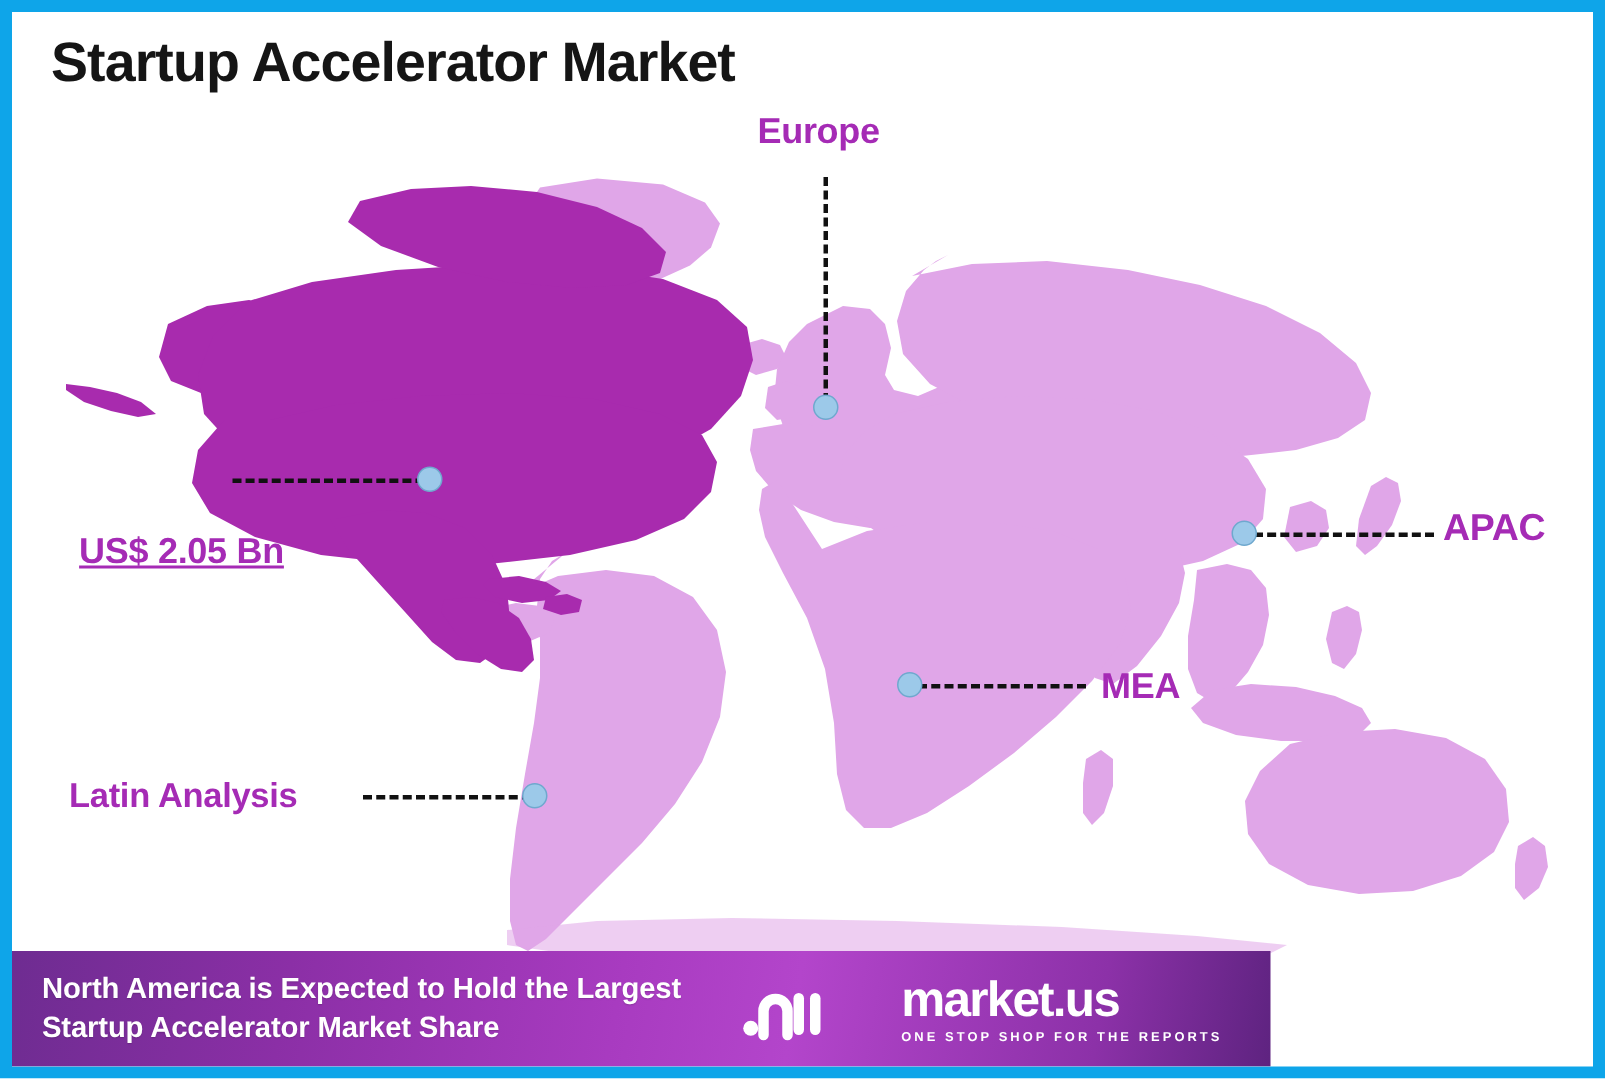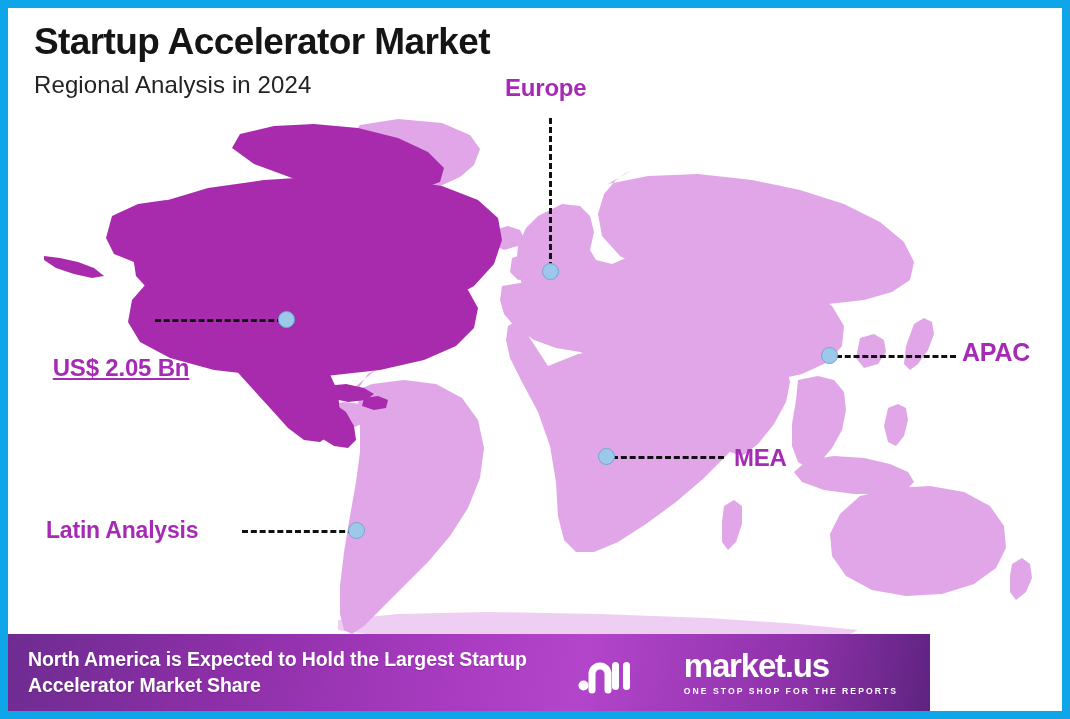--- a/index.html
+++ b/index.html
@@ -104,21 +104,21 @@
   #leader-eu    { left: 541px; top: 110px; height: 150px; }
   #leader-apac  { left: 828px; top: 347px; width: 120px; }
   #leader-mea   { left: 604px; top: 448px; width: 112px; }
   #leader-latam { left: 234px; top: 522px; width: 112px; }
 
   
   #banner {
     position: absolute;
     left: 0;
     bottom: 0;
-    width: 922px;
+    width: 839px;
     height: 77px;
     background: linear-gradient(100deg,
         #6E2C91 0%,
         #8B2FA6 22%,
         #A83BC0 48%,
         #B345CB 62%,
         #8C31A8 86%,
         #5E2380 100%);
     display: flex;
     align-items: center;
@@ -164,21 +164,20 @@
     white-space: nowrap;
   }
 </style>
 </head>
 <body>
 
 <div id="root">
 
   <div id="header">
     <div id="title">Startup Accelerator Market</div>
-    <div id="subtitle">Regional Analysis in 2024</div>
   </div>
 
   <div id="map-layer">
     <svg id="map-svg" viewBox="0 0 1062 640" preserveAspectRatio="none">
       <g>
 
         <path fill="#E0A6E8" d="M352 117 l38 -6 44 4 28 12 10 14 -6 16 -14 12 -22 10 -26 4 -30 -2 -24 -10 -12 -16 2 -20 12 -18z"></path>
 
         <path fill="#E0A6E8" d="M486 222 l14 -4 12 4 4 8 -6 8 -14 4 -12 -6 2 -14z"></path>
 

